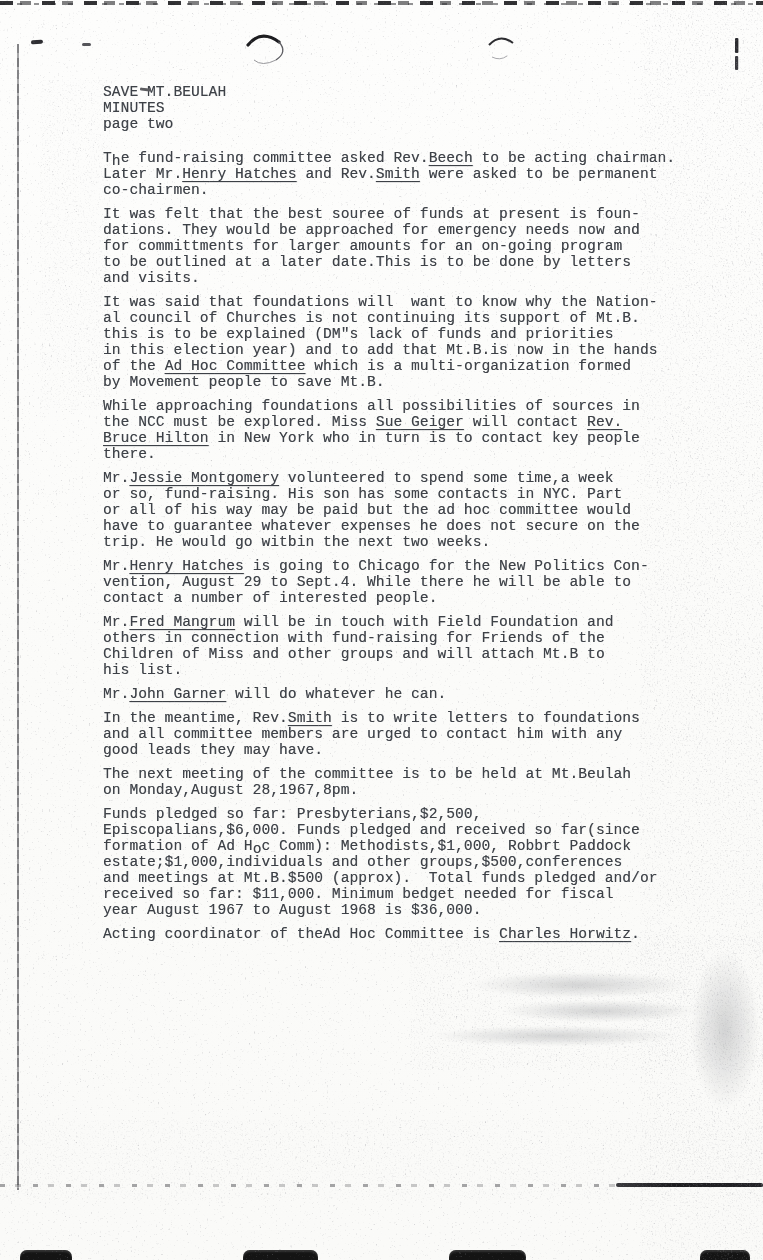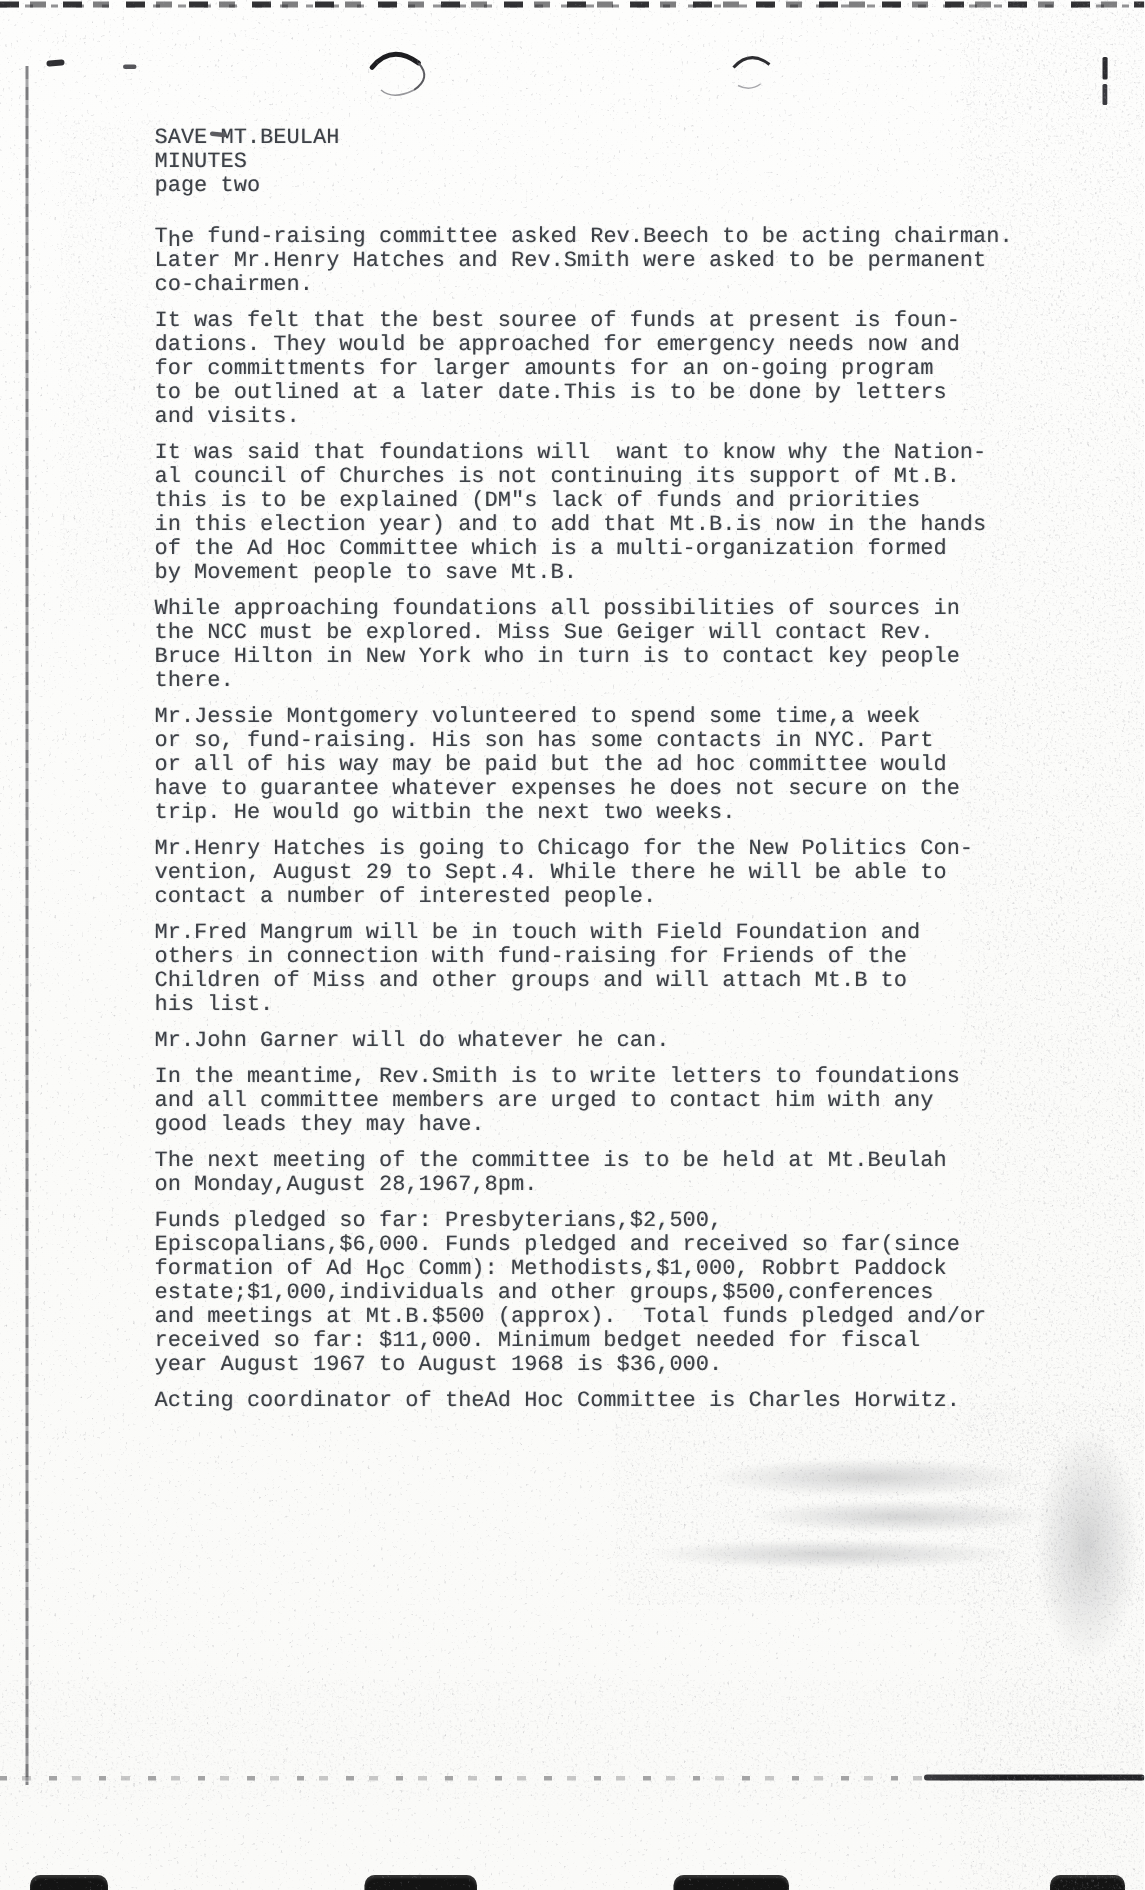--- a/index.html
+++ b/index.html
@@ -57,21 +57,21 @@
   .doc{
     position:absolute;left:103px;top:84px;width:600px;
     font-size:14.5px;line-height:16px;color:var(--ink,#3d4147);
     white-space:pre;letter-spacing:.1px;
     text-shadow:.3px .3px .6px rgba(70,73,82,.5);
     filter:blur(.18px);
   }
   .para + .para{margin-top:8px;}
   .para.header{margin-bottom:18px;}
   .line{height:16px;}
-  .u{text-underline-offset:3px;text-decoration-thickness:1.2px;}
+  .u{text-decoration:underline;text-underline-offset:3px;text-decoration-thickness:1.2px;}
   .sub{position:relative;top:3px;}
   
   .smudge{position:absolute;background:radial-gradient(ellipse at center,rgba(120,122,128,.30),rgba(120,122,128,0) 70%);filter:blur(1px);}
   .s1{left:470px;top:972px;width:220px;height:26px;}
   .s2{left:500px;top:1000px;width:200px;height:22px;}
   .s3{left:430px;top:1026px;width:250px;height:20px;}
   .s4{left:690px;top:950px;width:70px;height:160px;}
   svg.marks,svg.noise{position:absolute;left:0;top:0;pointer-events:none;}
 </style>
 </head>

